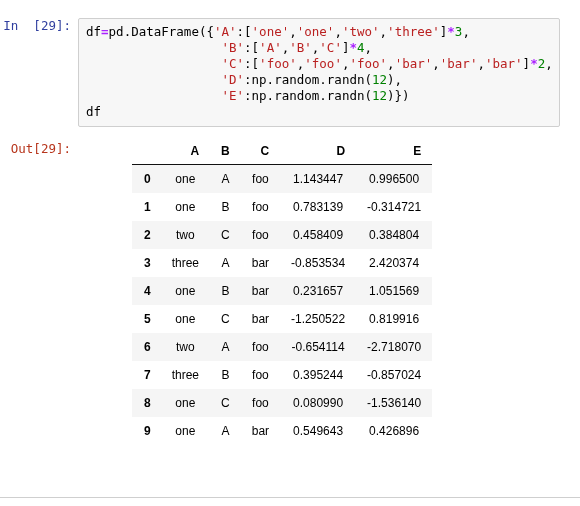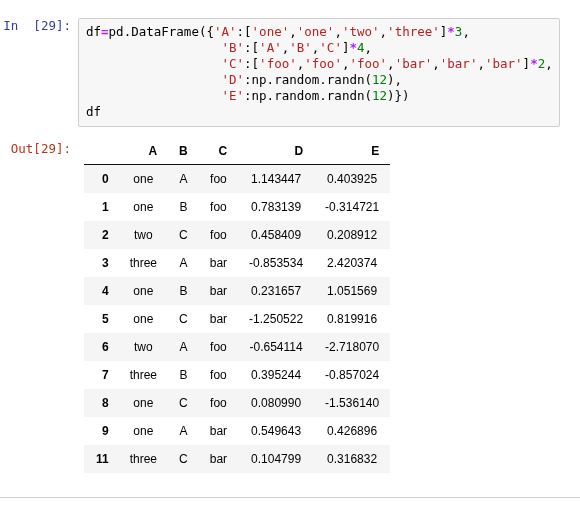--- a/index.html
+++ b/index.html
@@ -65,20 +65,21 @@
   .tok-op   { color: #aa22ff; font-weight: bold; }
   .tok-str  { color: #ba2121; }
   .tok-num  { color: #008000; }
   .tok-pln  { color: #000000; }
 
   
   .cell-output {
     display: flex;
     align-items: flex-start;
     padding-top: 14px;
+    gap: 48px;
   }
 
   .output-area {
     flex: 1 1 auto;
     padding-left: 6px;
   }
 
   table.df {
     border-collapse: collapse;
     border-spacing: 0;
@@ -156,37 +157,37 @@
               <th>E</th>
             </tr>
         </thead>
         <tbody id="df-body">
             <tr>
               <th>0</th>
               <td>one</td>
               <td>A</td>
               <td>foo</td>
               <td>1.143447</td>
-              <td>0.403925</td>
+              <td>0.996500</td>
             </tr>
             <tr>
               <th>1</th>
               <td>one</td>
               <td>B</td>
               <td>foo</td>
               <td>0.783139</td>
               <td>-0.314721</td>
             </tr>
             <tr>
               <th>2</th>
               <td>two</td>
               <td>C</td>
               <td>foo</td>
               <td>0.458409</td>
-              <td>0.208912</td>
+              <td>0.384804</td>
             </tr>
             <tr>
               <th>3</th>
               <td>three</td>
               <td>A</td>
               <td>bar</td>
               <td>-0.853534</td>
               <td>2.420374</td>
             </tr>
             <tr>
@@ -229,28 +230,20 @@
               <td>0.080990</td>
               <td>-1.536140</td>
             </tr>
             <tr>
               <th>9</th>
               <td>one</td>
               <td>A</td>
               <td>bar</td>
               <td>0.549643</td>
               <td>0.426896</td>
-            </tr>
-            <tr>
-              <th>11</th>
-              <td>three</td>
-              <td>C</td>
-              <td>bar</td>
-              <td>0.104799</td>
-              <td>0.316832</td>
             </tr>
           </tbody>
       </table>
     </div>
   </div>
 
 </div>
 
 <div class="footer-rule"></div>
 

